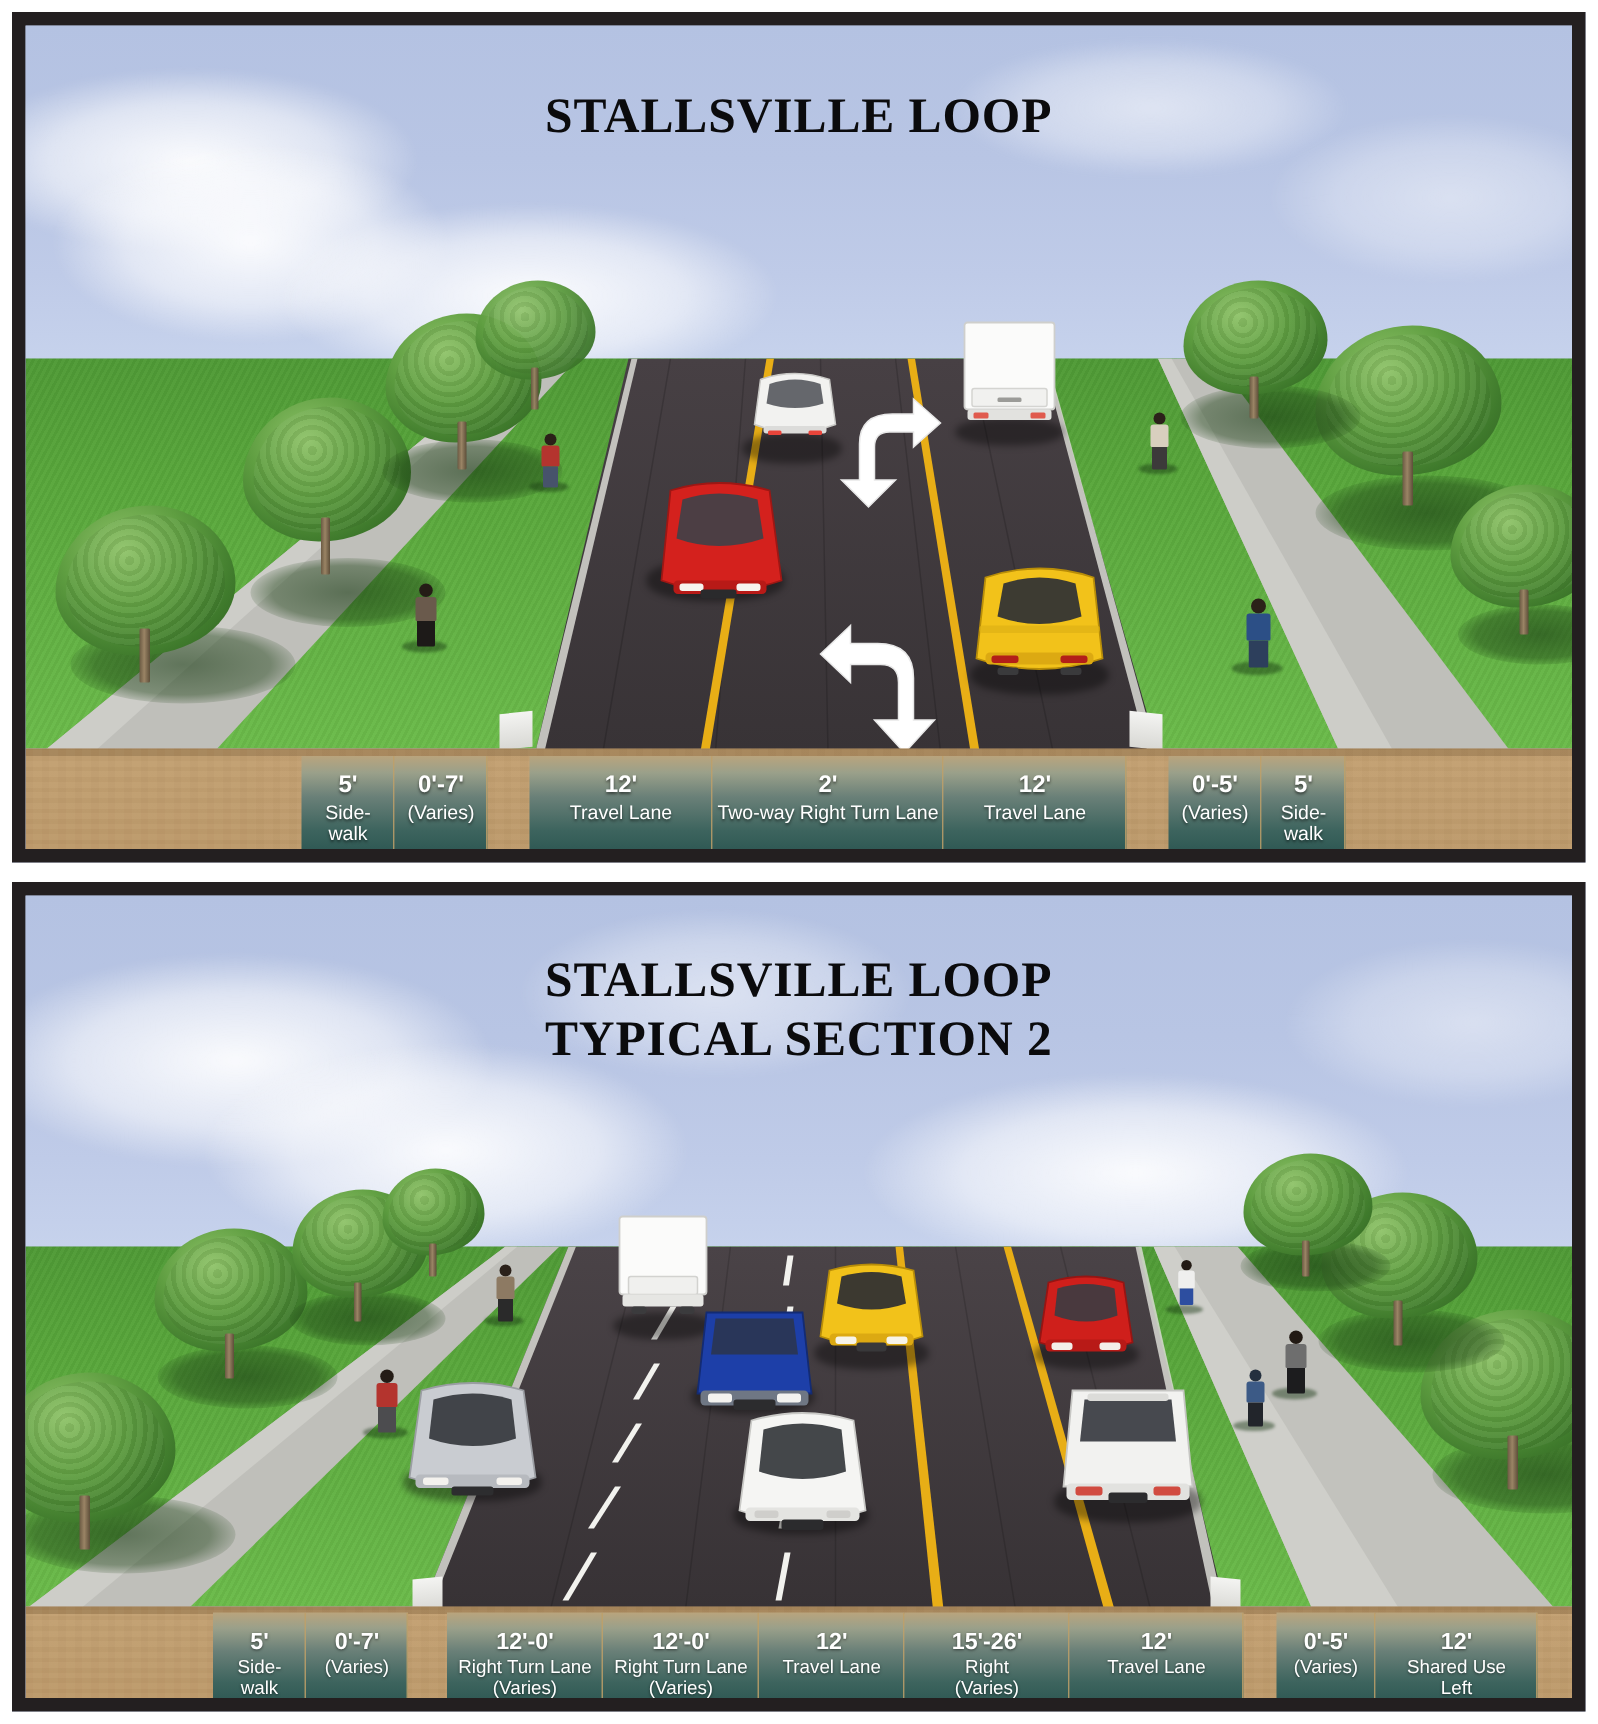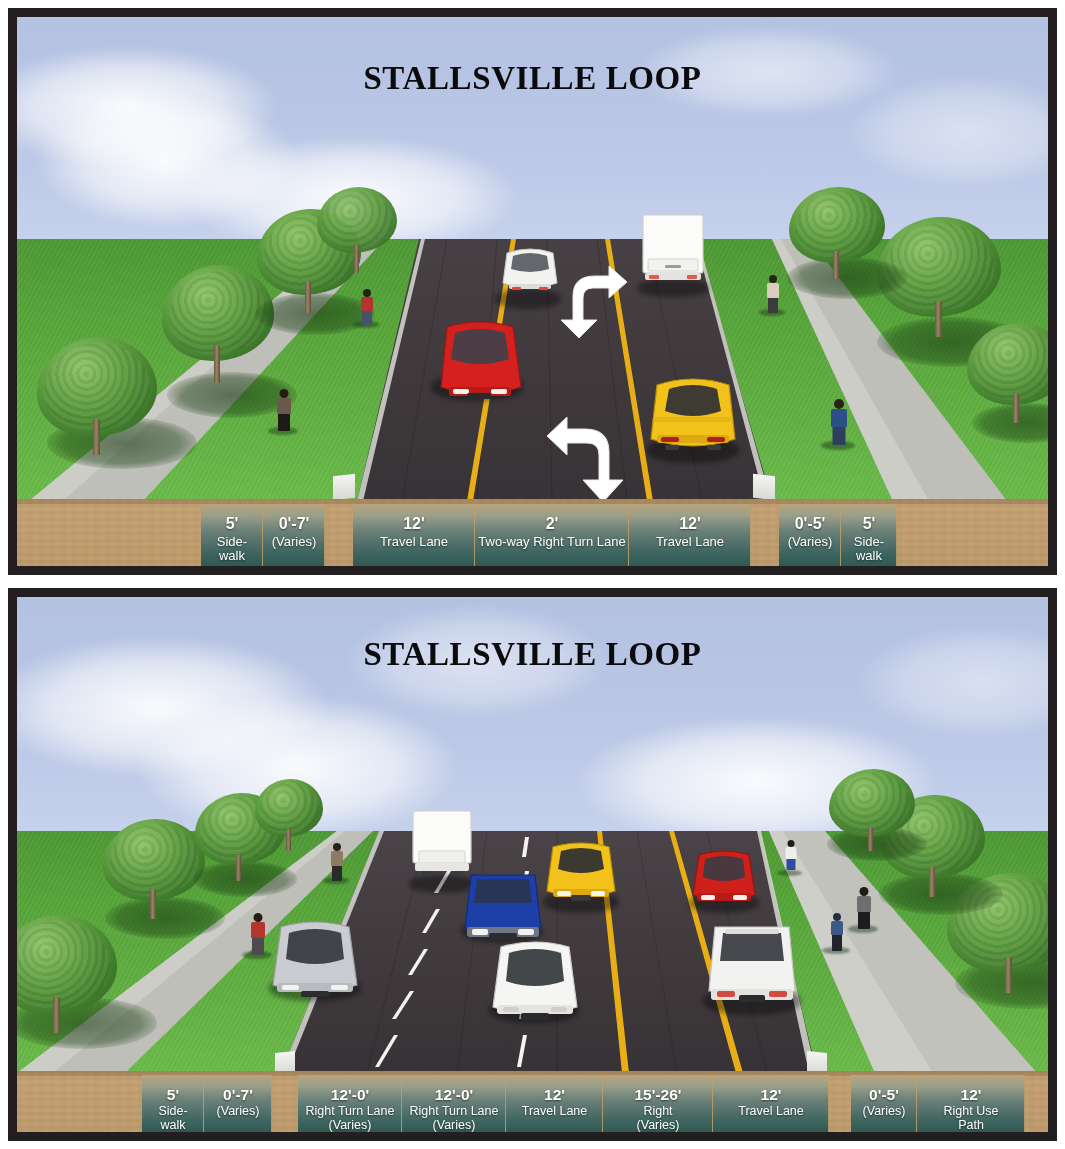--- a/index.html
+++ b/index.html
@@ -547,26 +547,27 @@
           <span class="val">12'</span>
           <span class="nm">Travel Lane</span>
         </div>
         <div class="dim gap" style="width:22px"></div>
         <div class="dim" style="width:66px">
           <span class="val">0'-5'</span>
           <span class="nm">(Varies)</span>
         </div>
         <div class="dim" style="width:108px">
           <span class="val">12'</span>
-          <span class="nm">Right Use</span>
-          <span class="nm2">Path</span>
+          <span class="nm">Shared Use</span>
+          <span class="nm2">Left</span>
         </div>
         <div class="dim gap" style="flex:1"></div>
       </div>
 
       <div class="title" style="top:38px;font-size:33px">
         <span class="l1">STALLSVILLE LOOP</span>
+        <span class="l2">TYPICAL SECTION 2</span>
       </div>
 
     </div>
   </div>
 
 </div>
 
 </body></html>

